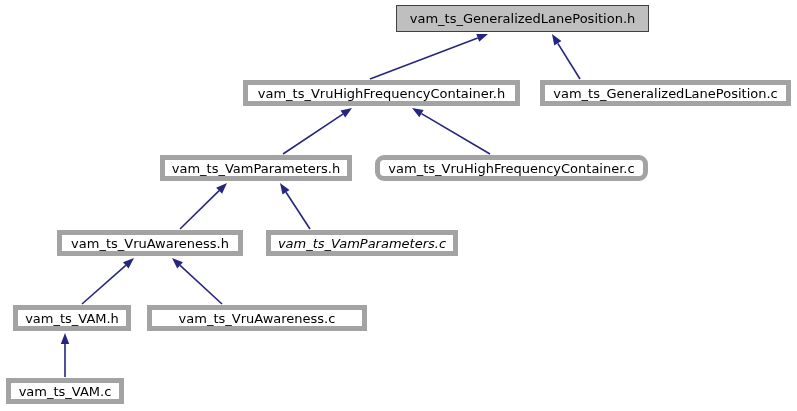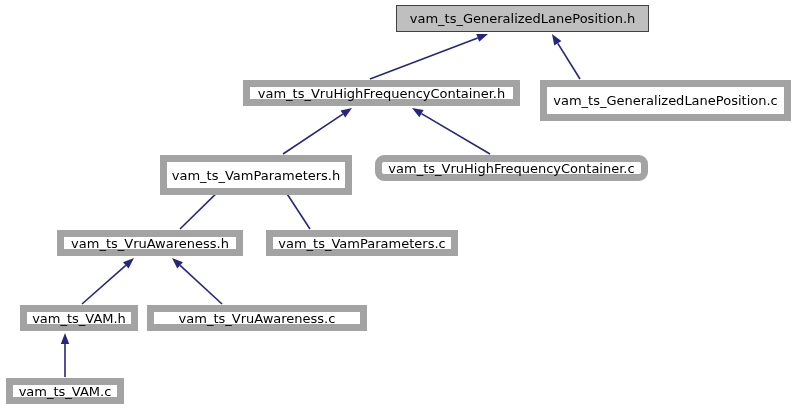--- a/index.html
+++ b/index.html
@@ -21,21 +21,21 @@
   #graph-svg {
     position: absolute;
     left: 0;
     top: 0;
     width: 797px;
     height: 411px;
   }
   .node-box {
     position: absolute;
     box-sizing: border-box;
-    border: 7px solid #a3a3a3;
+    border: 5px solid #a3a3a3;
     background: #ffffff;
     display: flex;
     align-items: center;
     justify-content: center;
     font-size: 13px;
     color: #000000;
     white-space: nowrap;
     letter-spacing: 0px;
     line-height: 1;
   }
@@ -91,36 +91,36 @@
         <polygon points="65,333 69.2,344 60.8,344" fill="#26267f"></polygon>
       </g>
     </svg>
   <div id="nodes-layer">
       <div class="node-box highlight" style="left: 396px; top: 5px; width: 253px; height: 27px;">
         <span class="node-label">vam_ts_GeneralizedLanePosition.h</span>
       </div>
       <div class="node-box" style="left: 243px; top: 80px; width: 277px; height: 26px;">
         <span class="node-label">vam_ts_VruHighFrequencyContainer.h</span>
       </div>
-      <div class="node-box" style="left: 540px; top: 80px; width: 251px; height: 41px;">
+      <div class="node-box" style="left: 540px; top: 80px; width: 251px; height: 26px;">
         <span class="node-label">vam_ts_GeneralizedLanePosition.c</span>
       </div>
-      <div class="node-box" style="left: 160px; top: 155px; width: 192px; height: 40px;">
+      <div class="node-box" style="left: 160px; top: 155px; width: 192px; height: 26px;">
         <span class="node-label">vam_ts_VamParameters.h</span>
       </div>
       <div class="node-box" style="left: 375px; top: 155px; width: 273px; height: 26px; border-radius: 9px;">
         <span class="node-label">vam_ts_VruHighFrequencyContainer.c</span>
       </div>
       <div class="node-box" style="left: 57px; top: 230px; width: 186px; height: 26px;">
         <span class="node-label">vam_ts_VruAwareness.h</span>
       </div>
-      <div class="node-box" style="left: 266px; top: 230px; width: 192px; height: 26px;">
+      <div class="node-box" style="left: 266px; top: 230px; width: 192px; height: 26px; font-style: italic;">
         <span class="node-label">vam_ts_VamParameters.c</span>
       </div>
-      <div class="node-box" style="left: 20px; top: 305px; width: 118px; height: 26px;">
+      <div class="node-box" style="left: 13px; top: 305px; width: 118px; height: 26px;">
         <span class="node-label">vam_ts_VAM.h</span>
       </div>
       <div class="node-box" style="left: 147px; top: 305px; width: 220px; height: 26px;">
         <span class="node-label">vam_ts_VruAwareness.c</span>
       </div>
       <div class="node-box" style="left: 6px; top: 378px; width: 118px; height: 26px;">
         <span class="node-label">vam_ts_VAM.c</span>
       </div>
     </div>
 </div>

